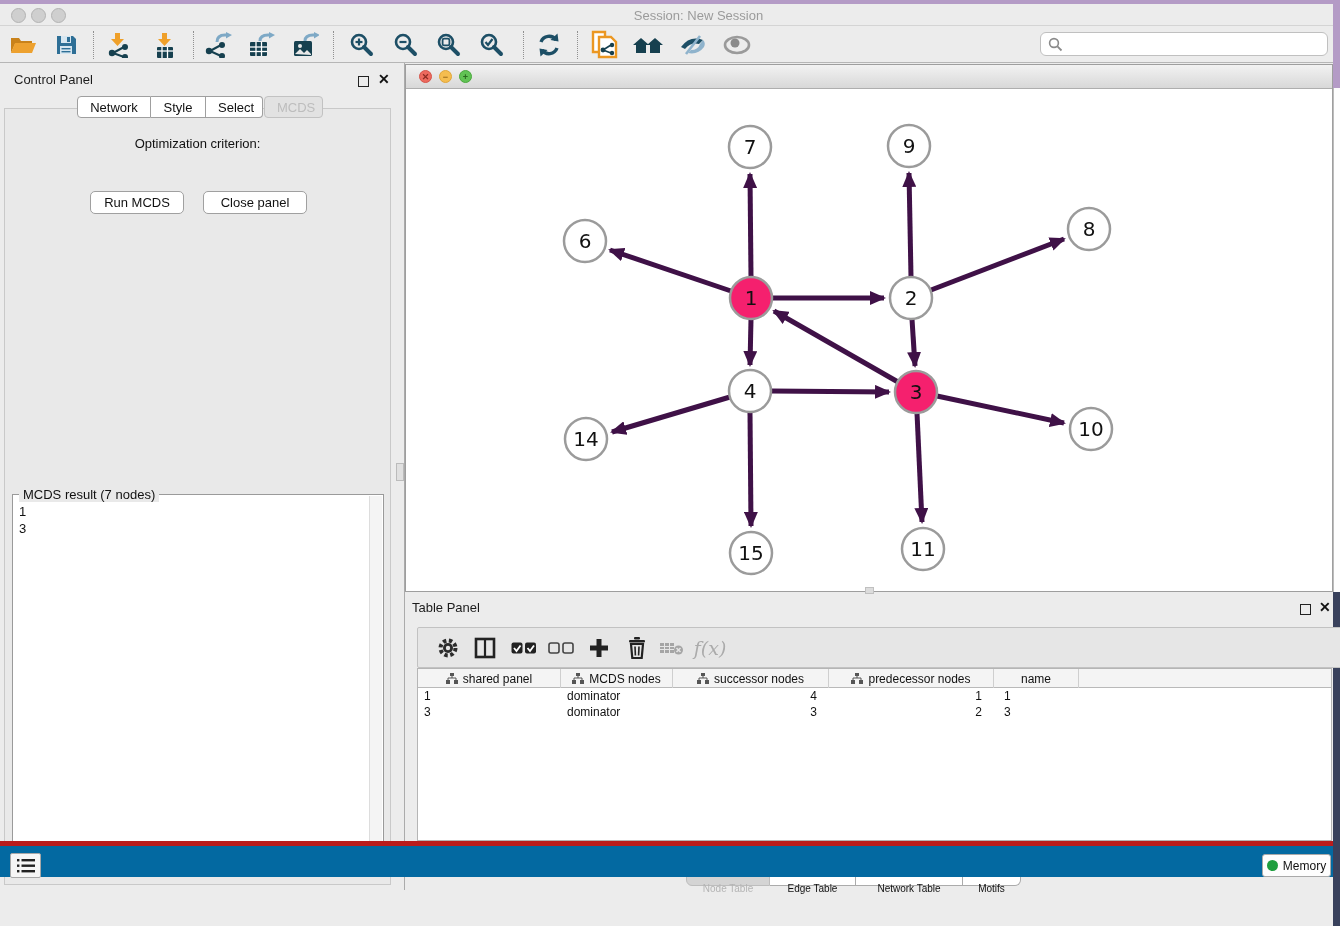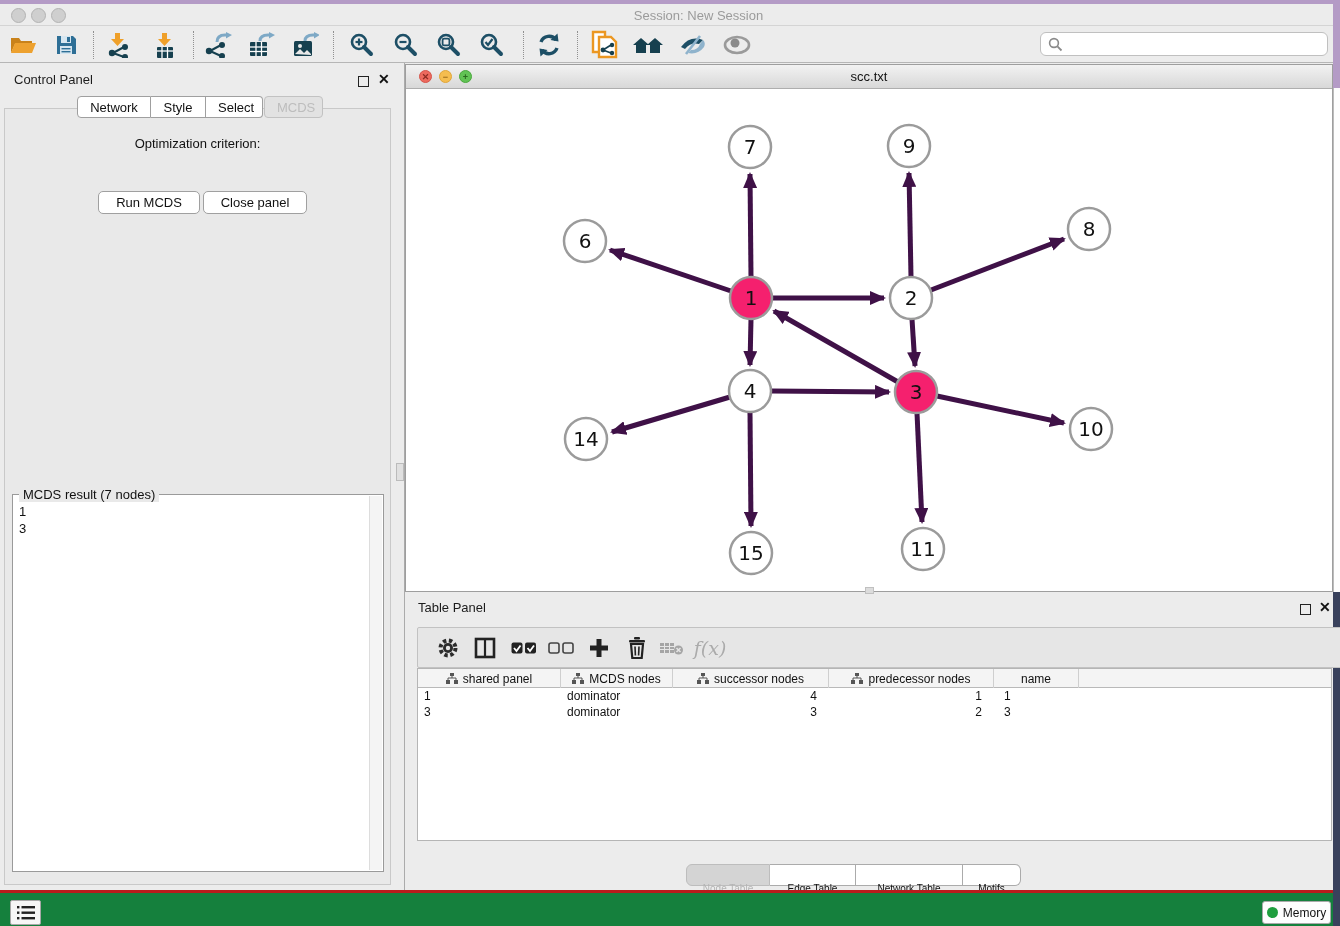--- a/index.html
+++ b/index.html
@@ -68,21 +68,21 @@
   .dt-row { display:flex; height:16px; font-size:12px; color:#111; }
   .dt-cell { padding:1px 6px 0; }
   .r { text-align:right; padding-right:12px; }
   .tp-tabs { position:absolute; left:281px; top:269px; display:flex; height:22px; }
   .tp-tab { border:1px solid #ababab; border-left:none; background:#fff; font-size:10px; color:#111; text-align:center; padding-top:18px; }
   .tp-tab.first { border-left:1px solid #ababab; border-radius:6px 0 0 6px; }
   .tp-tab.last { border-radius:0 6px 6px 0; }
   .tp-tab.sel { background:#d4d4d4; color:#b4b4b4; border-color:#bdbdbd; }
 
   
-  .statusbar { left:0; top:890px; width:1333px; height:36px; background:#15803d; border-top:3px solid #b91c1c; }
+  .statusbar { left:0; top:841px; width:1333px; height:36px; background:#0369a1; border-top:5px solid #b91c1c; }
   .list-btn { left:10px; top:7px; width:31px; height:25px; background:#f6f6f6; border:1px solid #a8a8a8; border-radius:2px; display:flex; align-items:center; justify-content:center; }
   .mem-btn { left:1262px; top:8px; width:69px; height:23px; background:#fdfdfd; border:1px solid #a9a9a9; border-radius:3px; display:flex; align-items:center; justify-content:center; gap:5px; font-size:12px; color:#111; }
   .green-dot { width:11px; height:11px; border-radius:50%; background:#1e9e3e; }
   svg { display:block; }
 </style>
 </head>
 <body>
 
 <div class="abs desk-top"></div>
 <div class="abs desk-right-top"></div>
@@ -263,42 +263,41 @@
   <div class="abs cp-tabs">
     <div class="cp-tab first" style="width:74px">Network</div>
     <div class="cp-tab" style="width:55px">Style</div>
     <div class="cp-tab last-norm" style="width:57px">Select</div>
     <div class="cp-tab disabled" style="width:59px">MCDS</div>
   </div>
 
   <div class="abs opt-label">Optimization criterion:</div>
 
 
-  <div class="cbtn" style="left:98px; width:102px">Run MCDS</div>
+  <div class="cbtn" style="left:90px; width:94px">Run MCDS</div>
   <div class="cbtn" style="left:203px; width:104px">Close panel</div>
 
   <div class="abs result-box">
     <div class="result-legend">MCDS result (7 nodes)</div>
     <div class="result-lines">
       <div>1</div>
       <div>3</div>
     </div>
     <div class="result-scroll"></div>
   </div>
 </div>
 
 <div class="abs vsplit"></div>
 <div class="abs vgrip"></div>
 
 <div class="abs netframe">
   <div class="net-titlebar">
     <div class="traffic" style="left:13px; background:#ed6a5e; border:1px solid #d5544a; color:#8c2b22">✕</div>
     <div class="traffic" style="left:33px; background:#f5bd4f; border:1px solid #e0a63a; color:#9a6c1b">−</div>
     <div class="traffic" style="left:53px; background:#61c354; border:1px solid #4aa83d; color:#2a6b1f">+</div>
-    <div class="net-title">scc.txt</div>
   </div>
   <div class="net-canvas">
     <svg width="926" height="502" viewBox="0 0 926 502">
       <defs>
         <marker id="arw" markerUnits="userSpaceOnUse" markerWidth="18" markerHeight="14" refX="14" refY="7" orient="auto">
           <path d="M0,0 L16,7 L0,14 Z" fill="#3f1147"></path>
         </marker>
       </defs>
       <g stroke="#3f1147" stroke-width="5" marker-end="url(#arw)">
         <line x1="345" y1="188" x2="344" y2="85"></line>
@@ -364,21 +363,21 @@
             <circle cx="517" cy="460" r="21"></circle>
             <text x="517" y="467" stroke="none" fill="#111" text-anchor="middle">11</text>
           </g>
       </g>
     </svg>
   </div>
 </div>
 <div class="abs hgrip"></div>
 
 <div class="abs tpanel">
-  <div class="abs panel-title" style="left:13px; top:5px">Table Panel</div>
+  <div class="abs panel-title" style="left:7px; top:5px">Table Panel</div>
   <div class="abs" style="left:895px; top:6px"><span class="float-ico"></span></div>
   <div class="abs close-ico" style="left:914px; top:7px">✕</div>
 
   <div class="abs tp-toolbar">
     <div class="tp-ico" style="left:14px">
       <svg width="22" height="22" viewBox="0 0 22 22">
           <circle cx="11" cy="11" r="7.5" fill="none" stroke="#2c2c2c" stroke-width="4" stroke-dasharray="3.4 2.6"></circle>
           <circle cx="11" cy="11" r="5" fill="#2c2c2c"></circle>
           <circle cx="11" cy="11" r="2.2" fill="#e6e6e6"></circle>
         </svg>

